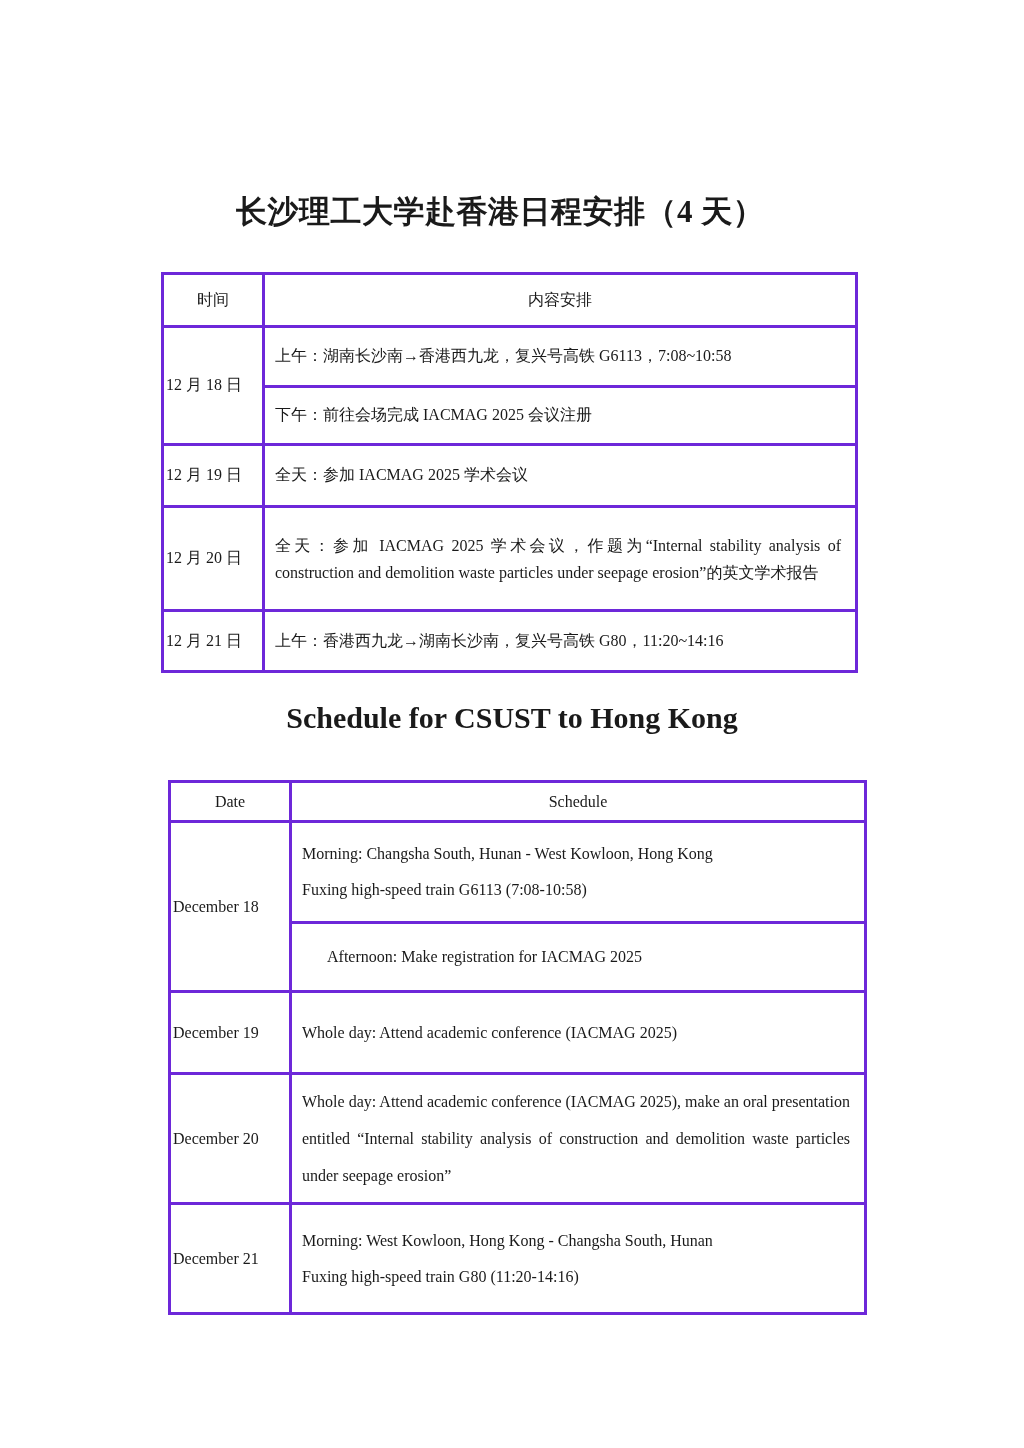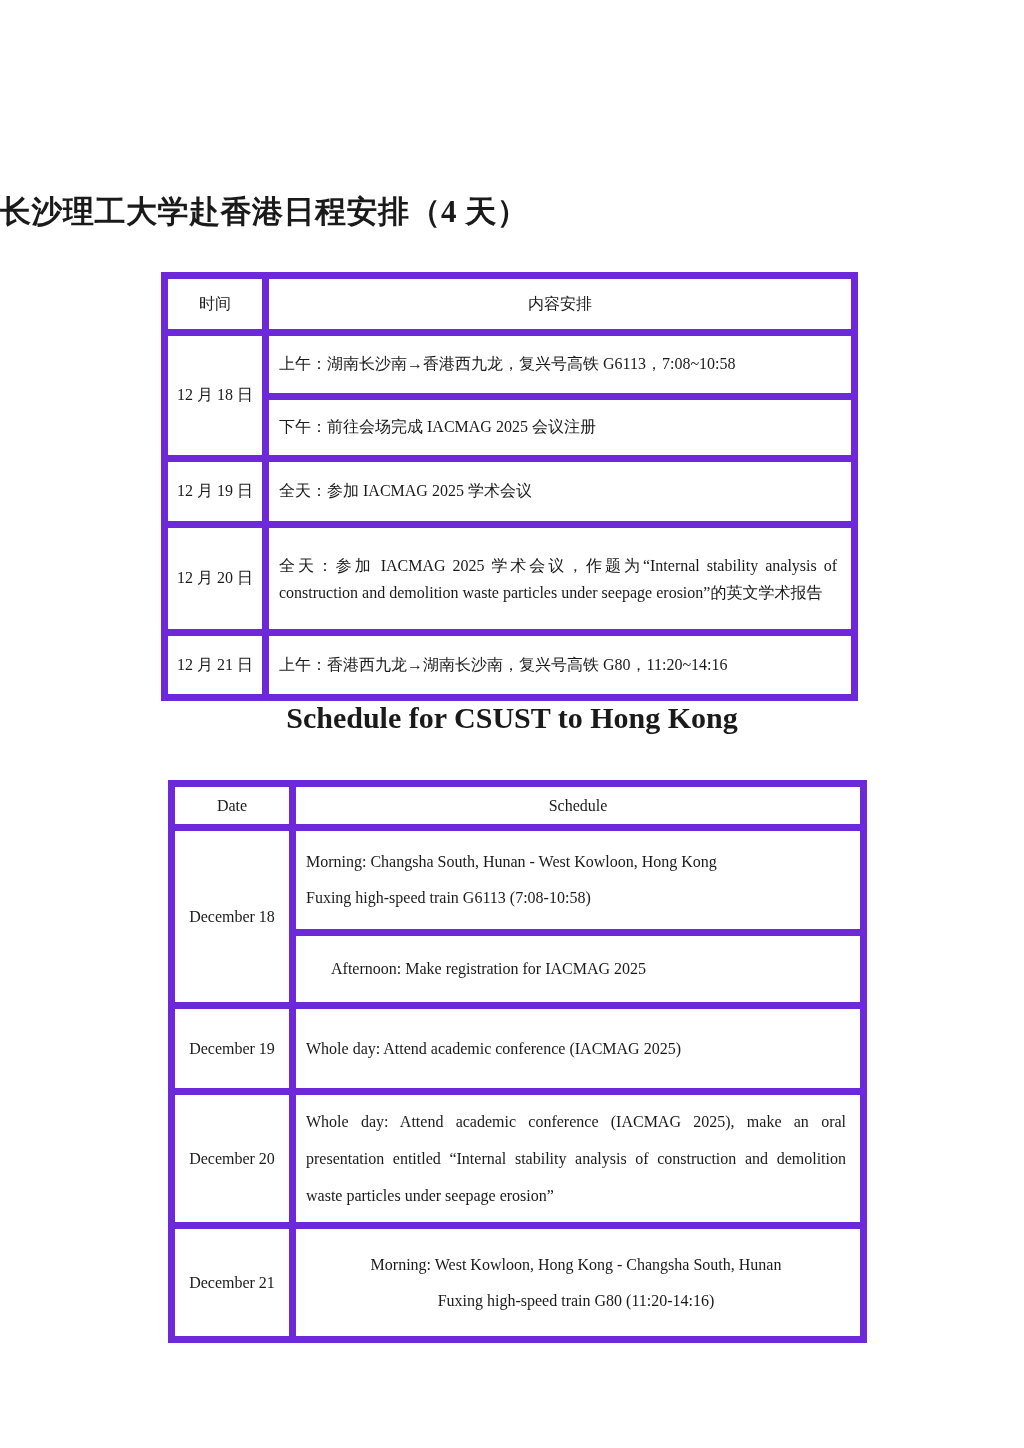--- a/index.html
+++ b/index.html
@@ -13,20 +13,21 @@
     position: relative;
     font-family: "Liberation Serif", "DejaVu Serif", serif;
     color: #1a1a1a;
     overflow: hidden;
   }
   .doc-title-cn {
     position: absolute;
     top: 191px;
     left: 0;
     width: 1000px;
+    text-align: center;
     font-size: 31px;
     font-weight: bold;
     letter-spacing: 0.5px;
     white-space: nowrap;
   }
   .doc-title-en {
     position: absolute;
     top: 701px;
     left: 0;
     width: 1024px;
@@ -46,26 +47,26 @@
     left: 168px;
     width: 699px;
   }
   table.sched {
     border-collapse: collapse;
     table-layout: fixed;
     width: 100%;
     font-size: 16px;
   }
   table.sched th, table.sched td {
-    border: 7px solid #6d28d9;
+    border: 3px solid #6d28d9;
     font-weight: normal;
     vertical-align: middle;
     overflow: hidden;
   }
-  .date-col { text-align: center; padding: 0 2px; }
+  .date-col { padding: 0 2px; }
   .hdr-cell { text-align: center; }
   .content-cell {
     text-align: left;
     padding: 5px 14px 5px 10px;
     margin-left: 25px;
   }
   .justify-cell { text-align: justify; }
   .cn-line { line-height: 27px; }
   .en-line { line-height: 36px; }
   .en-line3 { line-height: 37px; }
@@ -74,21 +75,21 @@
   .h-cn-r1a  { height: 47px; }
   .h-cn-r1b  { height: 45px; }
   .h-cn-r2   { height: 49px; }
   .h-cn-r3   { height: 91px; }
   .h-cn-r4   { height: 48px; }
   .h-en-hdr  { height: 35px; }
   .h-en-r1a  { height: 88px; }
   .h-en-r1b  { height: 56px; padding-left: 35px; }
   .h-en-r2   { height: 69px; }
   .h-en-r3   { height: 117px; }
-  .h-en-r4   { height: 97px; text-align: center; }
+  .h-en-r4   { height: 97px; }
 </style>
 </head>
 <body>
 
 <div class="doc-title-cn">长沙理工大学赴香港日程安排（4 天）</div>
 
 <div class="tbl-wrap-cn">
   <table class="sched">
     <colgroup>
       <col style="width:101px">

